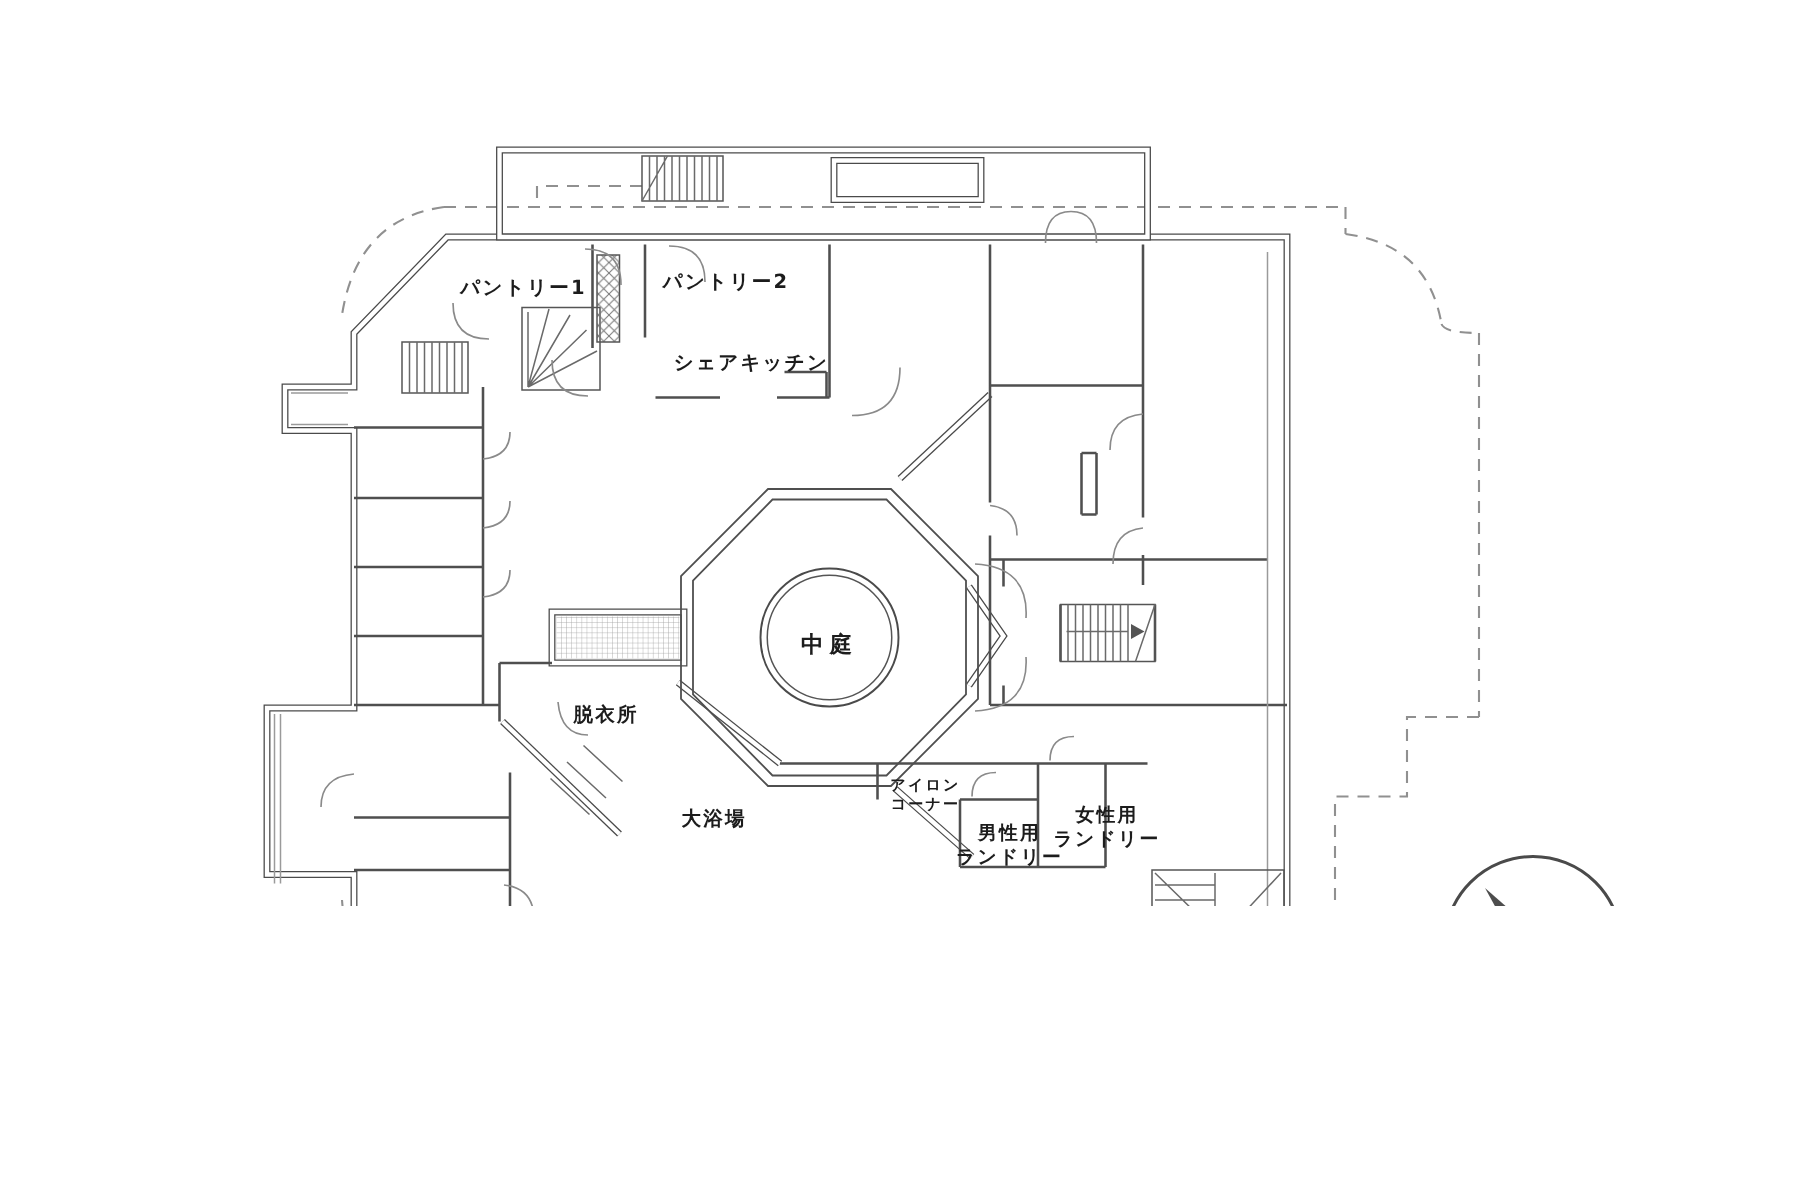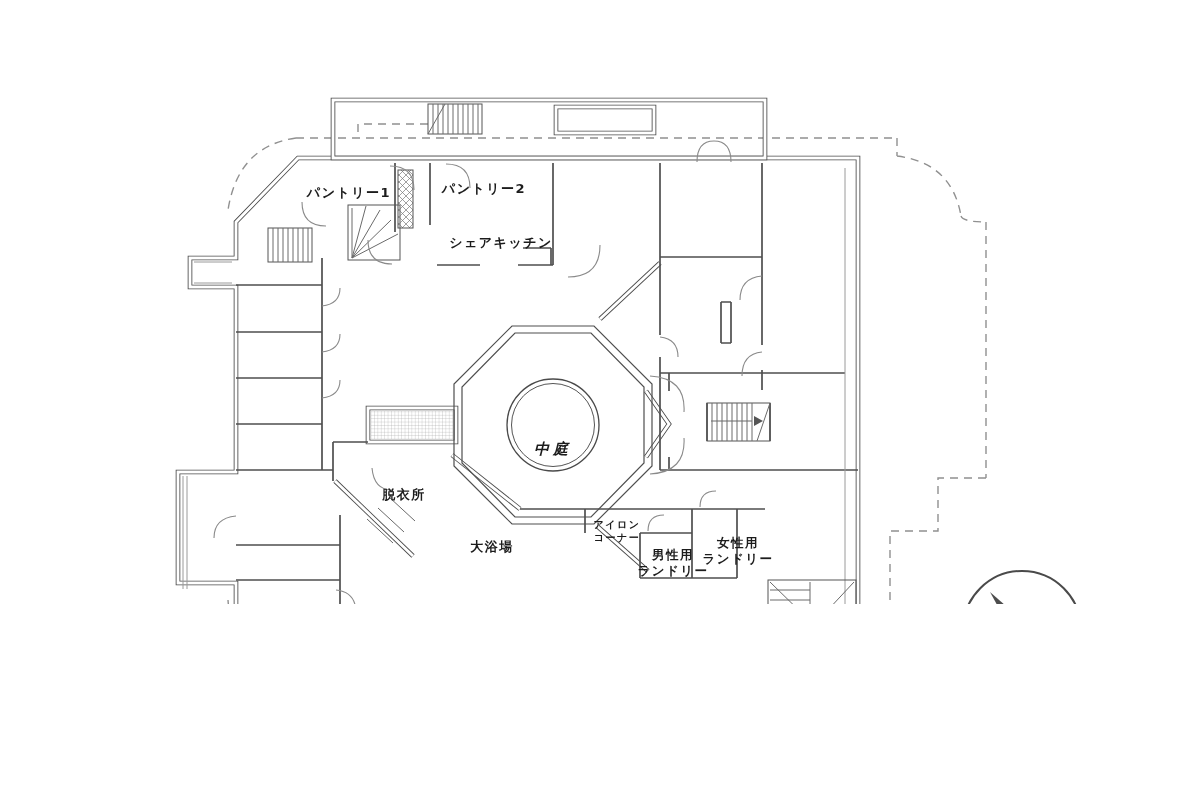--- a/index.html
+++ b/index.html
@@ -148,23 +148,23 @@
 
     <g>
       <circle cx="1022" cy="630" r="59" fill="#ffffff" stroke="#4a4a4a" stroke-width="2"></circle>
       <polygon points="990,592 1070,662 1040,683" fill="#4d4d4d"></polygon>
     </g>
   </svg>
 
   <div class="rl" style="left:349px;top:193px;">パントリー1</div>
   <div class="rl" style="left:484px;top:189px;">パントリー2</div>
   <div class="rl" style="left:501px;top:223px;margin-top:20px;">シェアキッチン</div>
-  <div class="rl big" style="left:553px;top:449px;font-style:italic;">中庭</div>
-  <div class="rl" style="left:404px;top:478px;margin-top:17px;">脱衣所</div>
-  <div class="rl" style="left:476px;top:547px;margin-left:16px;">大浴場</div>
+  <div class="rl big" style="left:553px;top:430px;">中庭</div>
+  <div class="rl" style="left:404px;top:478px;">脱衣所</div>
+  <div class="rl" style="left:476px;top:547px;">大浴場</div>
   <div class="rl" style="left:617px;top:531px;font-size:10px;">アイロン
 コーナー</div>
   <div class="rl" style="left:673px;top:563px;font-size:12.5px;">男性用
 ランドリー</div>
   <div class="rl" style="left:738px;top:551px;font-size:12.5px;text-align:center;">女性用
 ランドリー</div>
 
 </div>
 
 </body></html>

